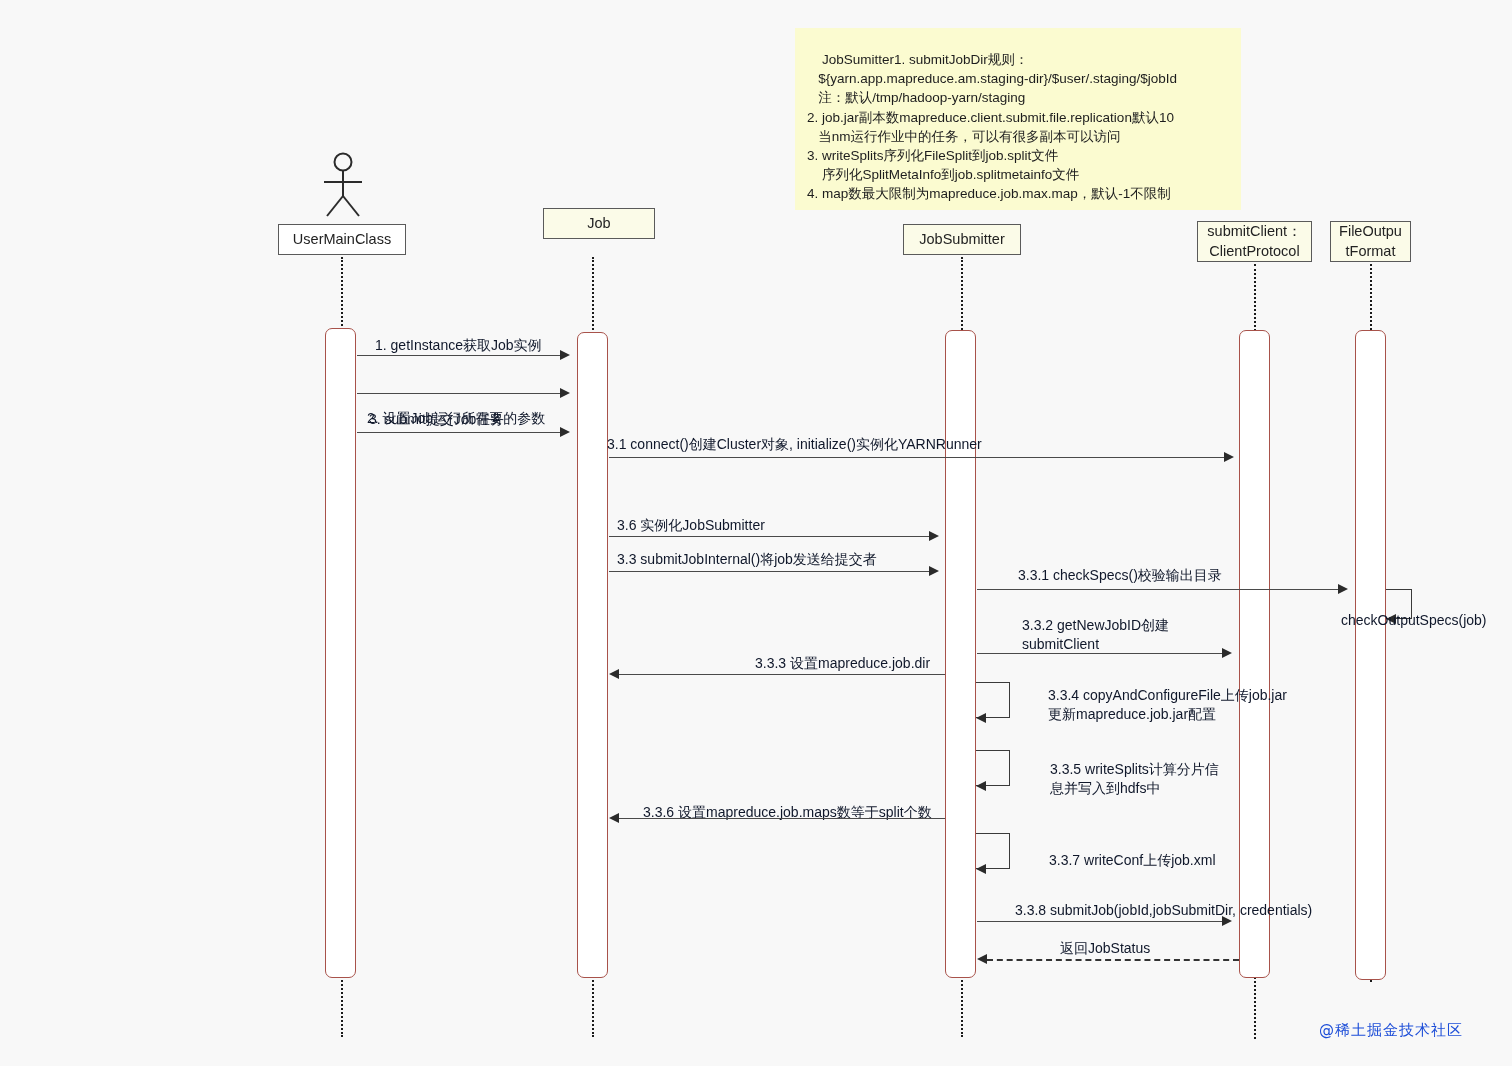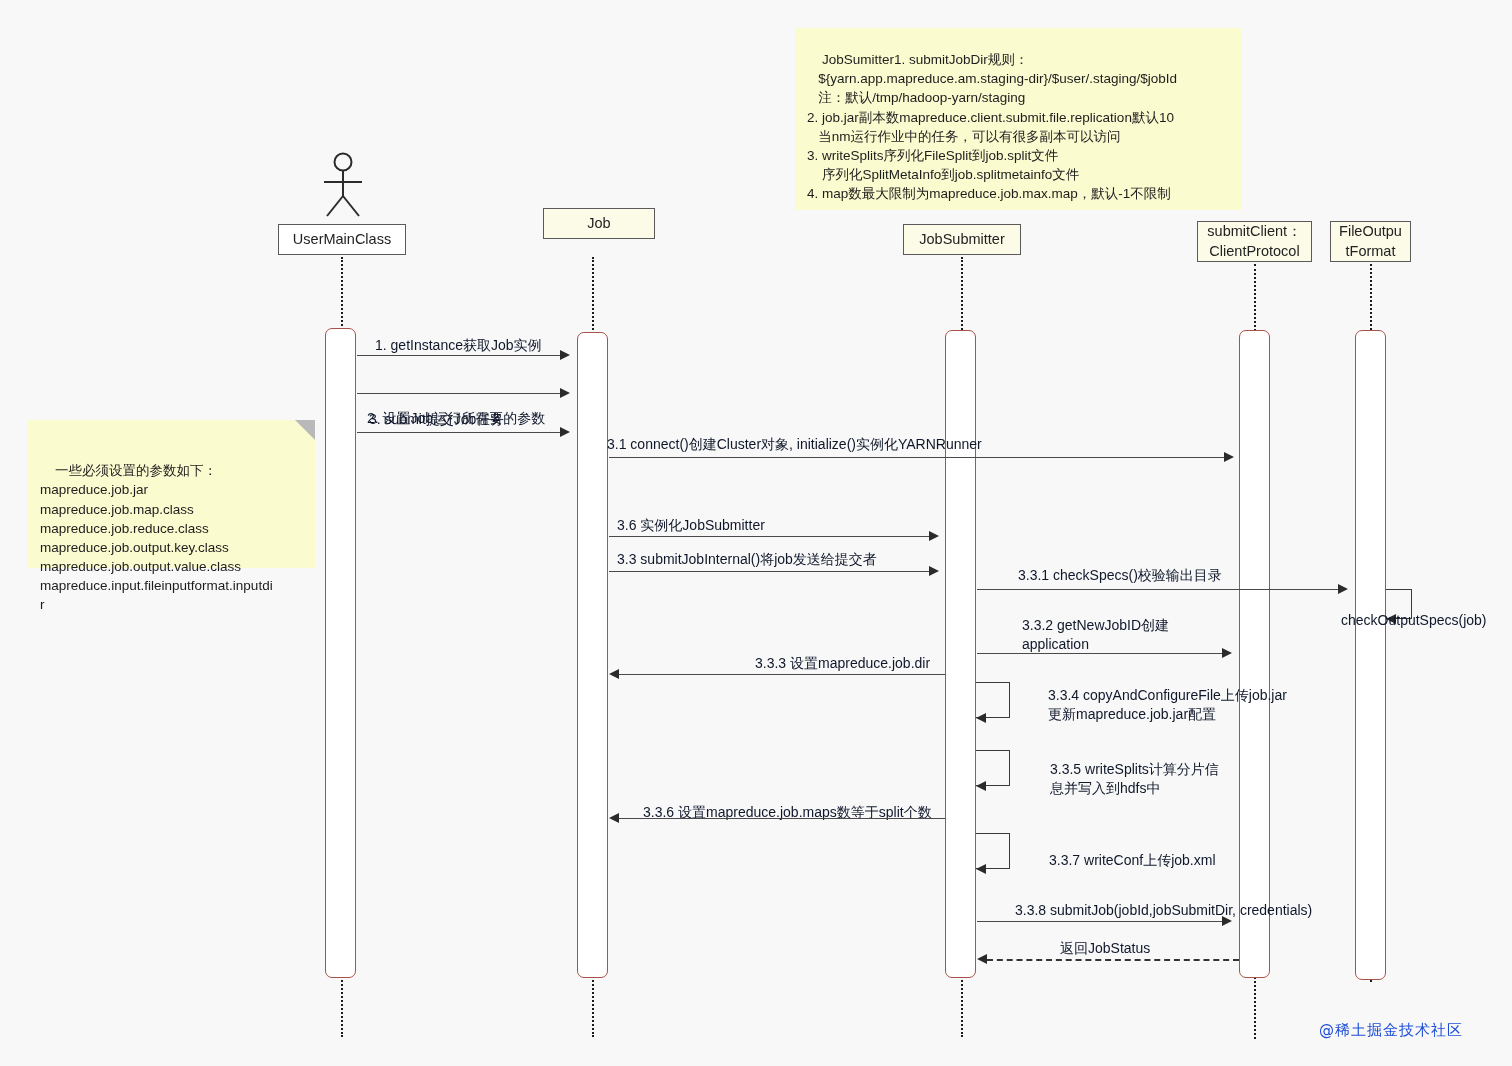--- a/index.html
+++ b/index.html
@@ -118,31 +118,20 @@
     <span>JobSumitter1. submitJobDir规则：
    ${yarn.app.mapreduce.am.staging-dir}/$user/.staging/$jobId
    注：默认/tmp/hadoop-yarn/staging
 2. job.jar副本数mapreduce.client.submit.file.replication默认10
    当nm运行作业中的任务，可以有很多副本可以访问
 3. writeSplits序列化FileSplit到job.split文件
     序列化SplitMetaInfo到job.splitmetainfo文件
 4. map数最大限制为mapreduce.job.max.map，默认-1不限制</span>
   </div>
 
-  <div class="note" style="left:28px;top:420px;width:287px;height:148px;">
-    <span class="fold"></span>
-    <span>一些必须设置的参数如下：
-mapreduce.job.jar
-mapreduce.job.map.class
-mapreduce.job.reduce.class
-mapreduce.job.output.key.class
-mapreduce.job.output.value.class
-mapreduce.input.fileinputformat.inputdi
-r</span>
-  </div>
 
   <svg class="actor" style="left:315px;top:152px;" width="56" height="68" viewBox="0 0 56 68">
     <circle cx="28" cy="10" r="8.5" fill="none" stroke="#2b2b2b" stroke-width="2"></circle>
     <line x1="28" y1="19" x2="28" y2="45" stroke="#2b2b2b" stroke-width="2"></line>
     <line x1="9" y1="30" x2="47" y2="30" stroke="#2b2b2b" stroke-width="2"></line>
     <line x1="28" y1="44" x2="12" y2="64" stroke="#2b2b2b" stroke-width="2"></line>
     <line x1="28" y1="44" x2="44" y2="64" stroke="#2b2b2b" stroke-width="2"></line>
   </svg>
 
   <div class="pbox plain" style="left:278px;top:224px;width:128px;height:31px;">
@@ -205,21 +194,21 @@
 
   <div class="msglabel" style="left:1018px;top:566px;">3.3.1 checkSpecs()校验输出目录</div>
   <div class="msgline" style="left:977px;top:589px;width:362px;"></div>
   <div class="arrowR" style="left:1338px;top:583.5px;"></div>
 
   <div class="selfloop" style="left:1386px;top:589px;width:26px;height:30px;"></div>
   <div class="arrowL" style="left:1386px;top:613.5px;"></div>
   <div class="msglabel" style="left:1341px;top:611px;">checkOutputSpecs(job)</div>
 
   <div class="msglabel" style="left:1022px;top:616px;">3.3.2 getNewJobID创建
-application</div>
+submitClient</div>
   <div class="msgline" style="left:977px;top:653px;width:246px;"></div>
   <div class="arrowR" style="left:1222px;top:647.5px;"></div>
 
   <div class="msglabel" style="left:755px;top:654px;">3.3.3 设置mapreduce.job.dir</div>
   <div class="msgline" style="left:619px;top:674px;width:326px;"></div>
   <div class="arrowL" style="left:609px;top:668.5px;"></div>
 
   <div class="selfloop" style="left:976px;top:682px;width:34px;height:36px;"></div>
   <div class="arrowL" style="left:976px;top:712.5px;"></div>
   <div class="msglabel" style="left:1048px;top:686px;">3.3.4 copyAndConfigureFile上传job.jar

